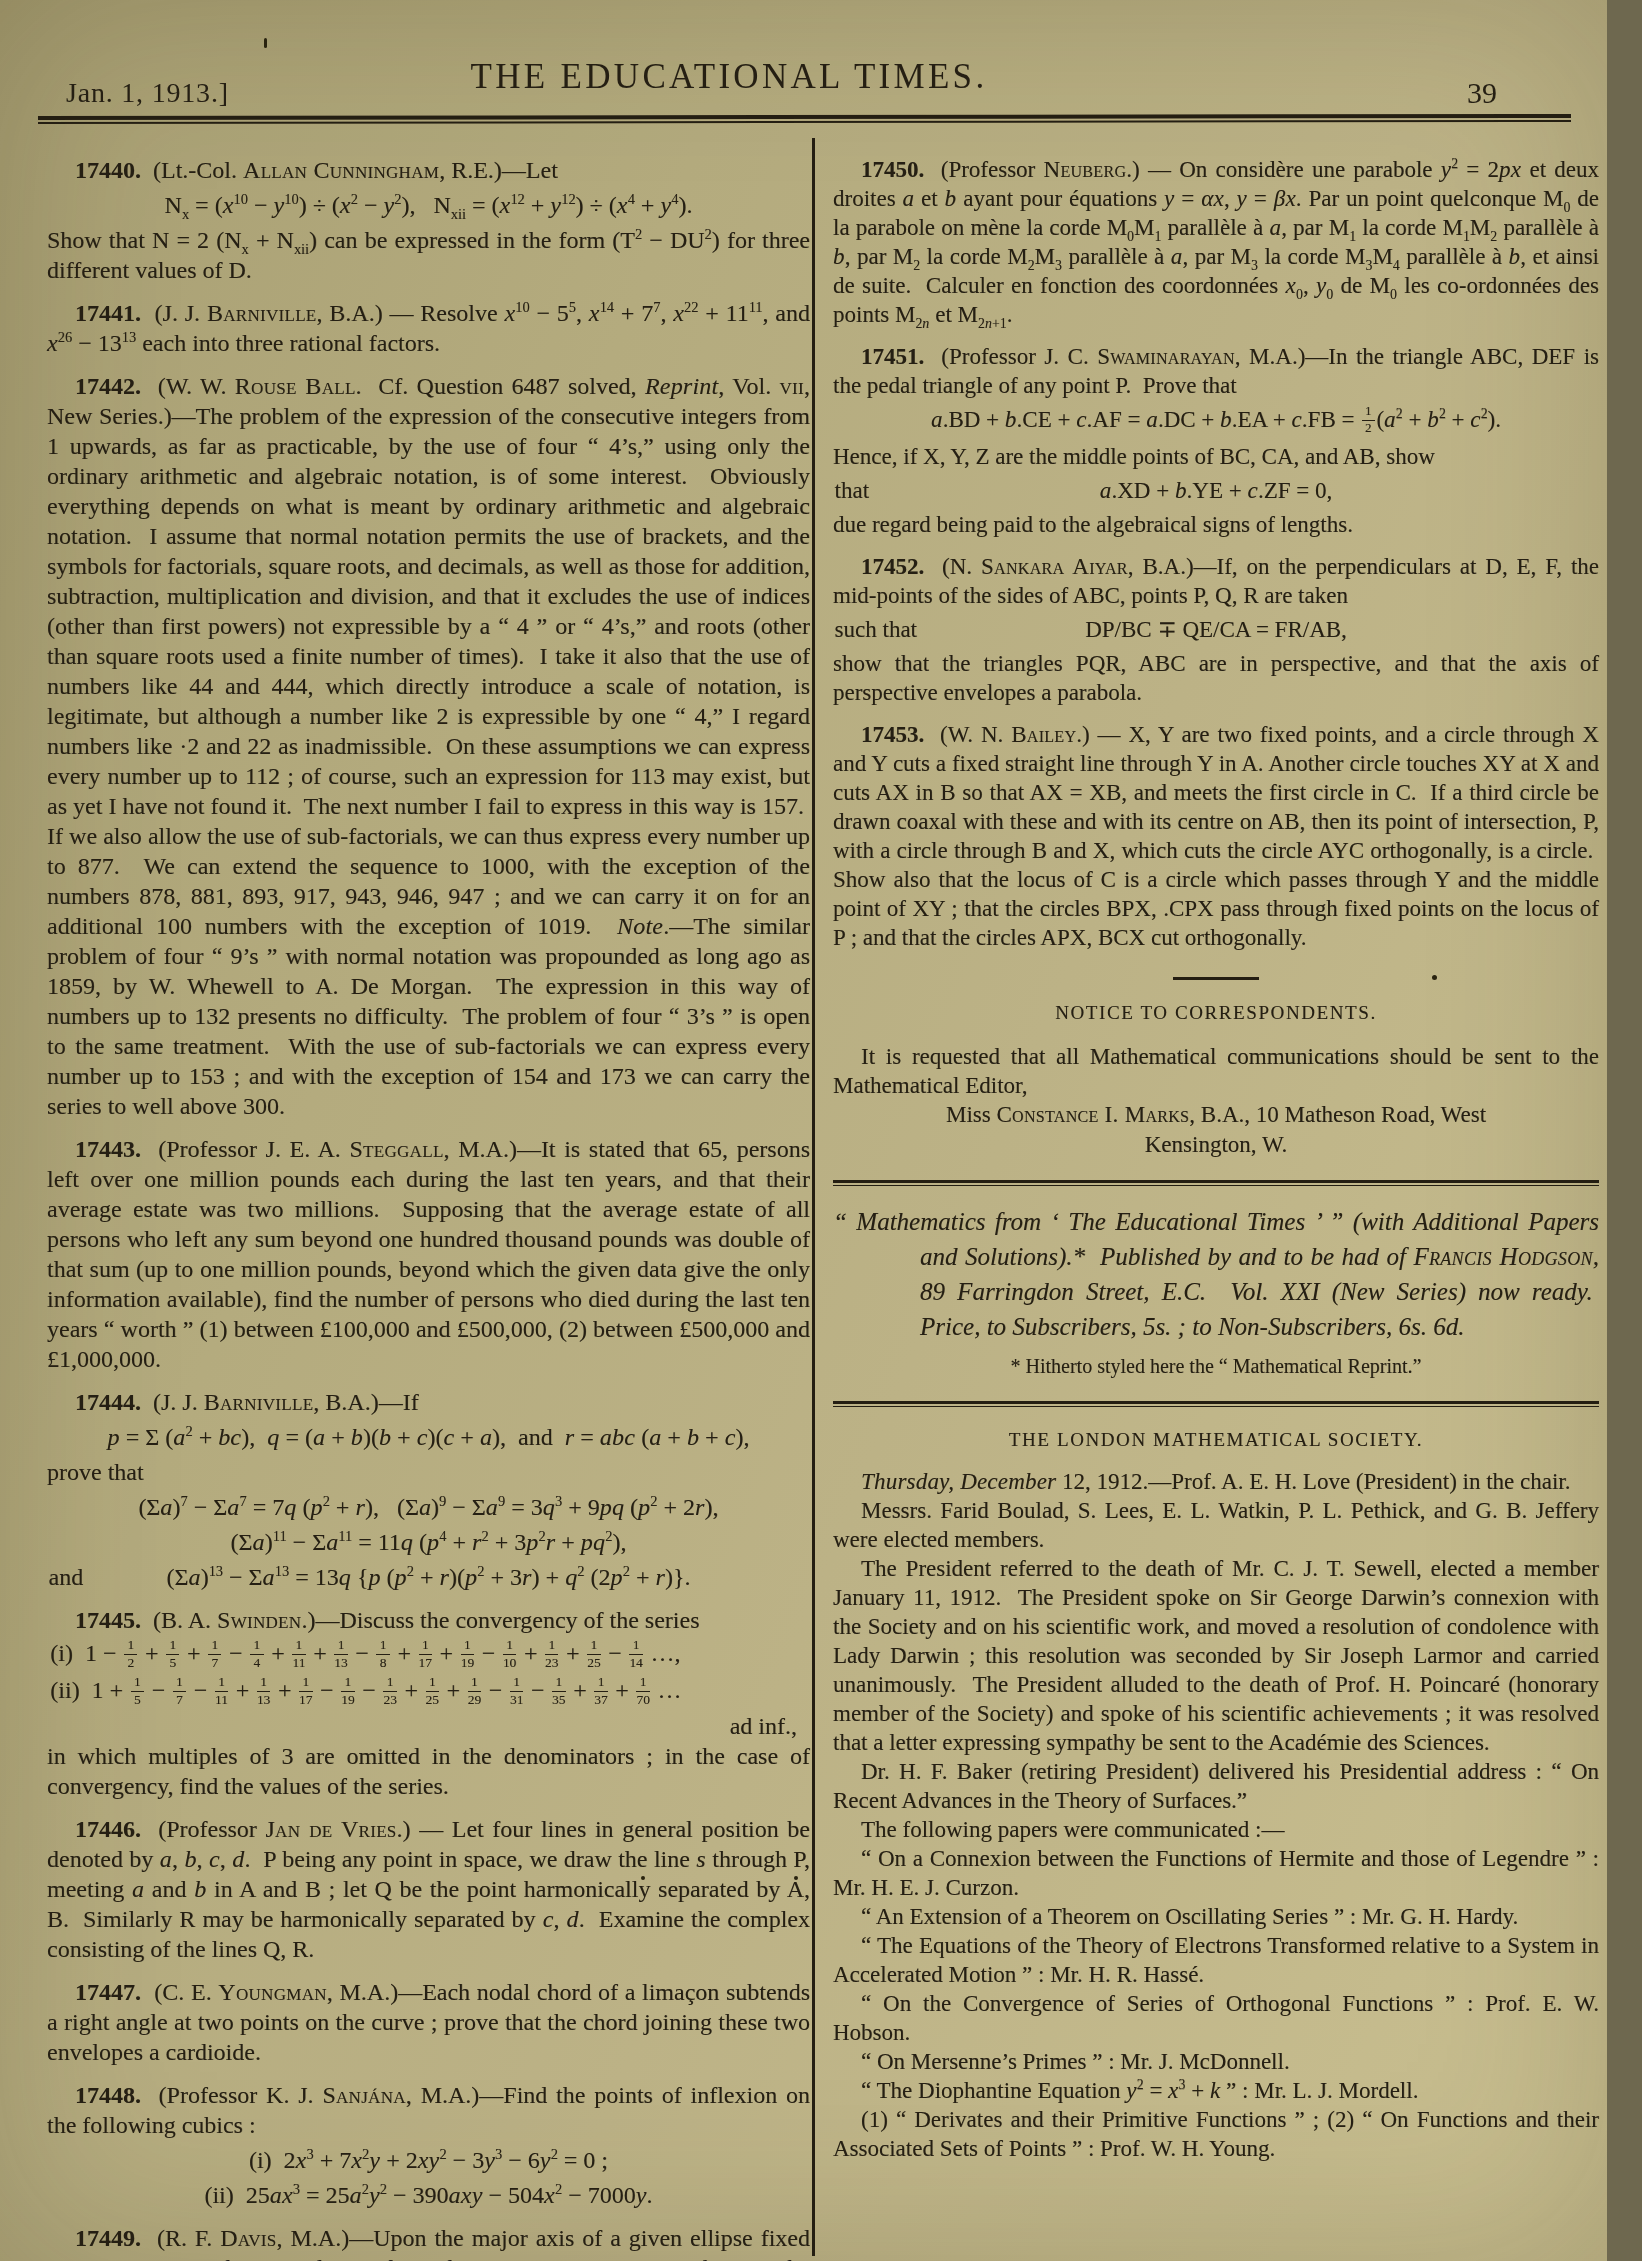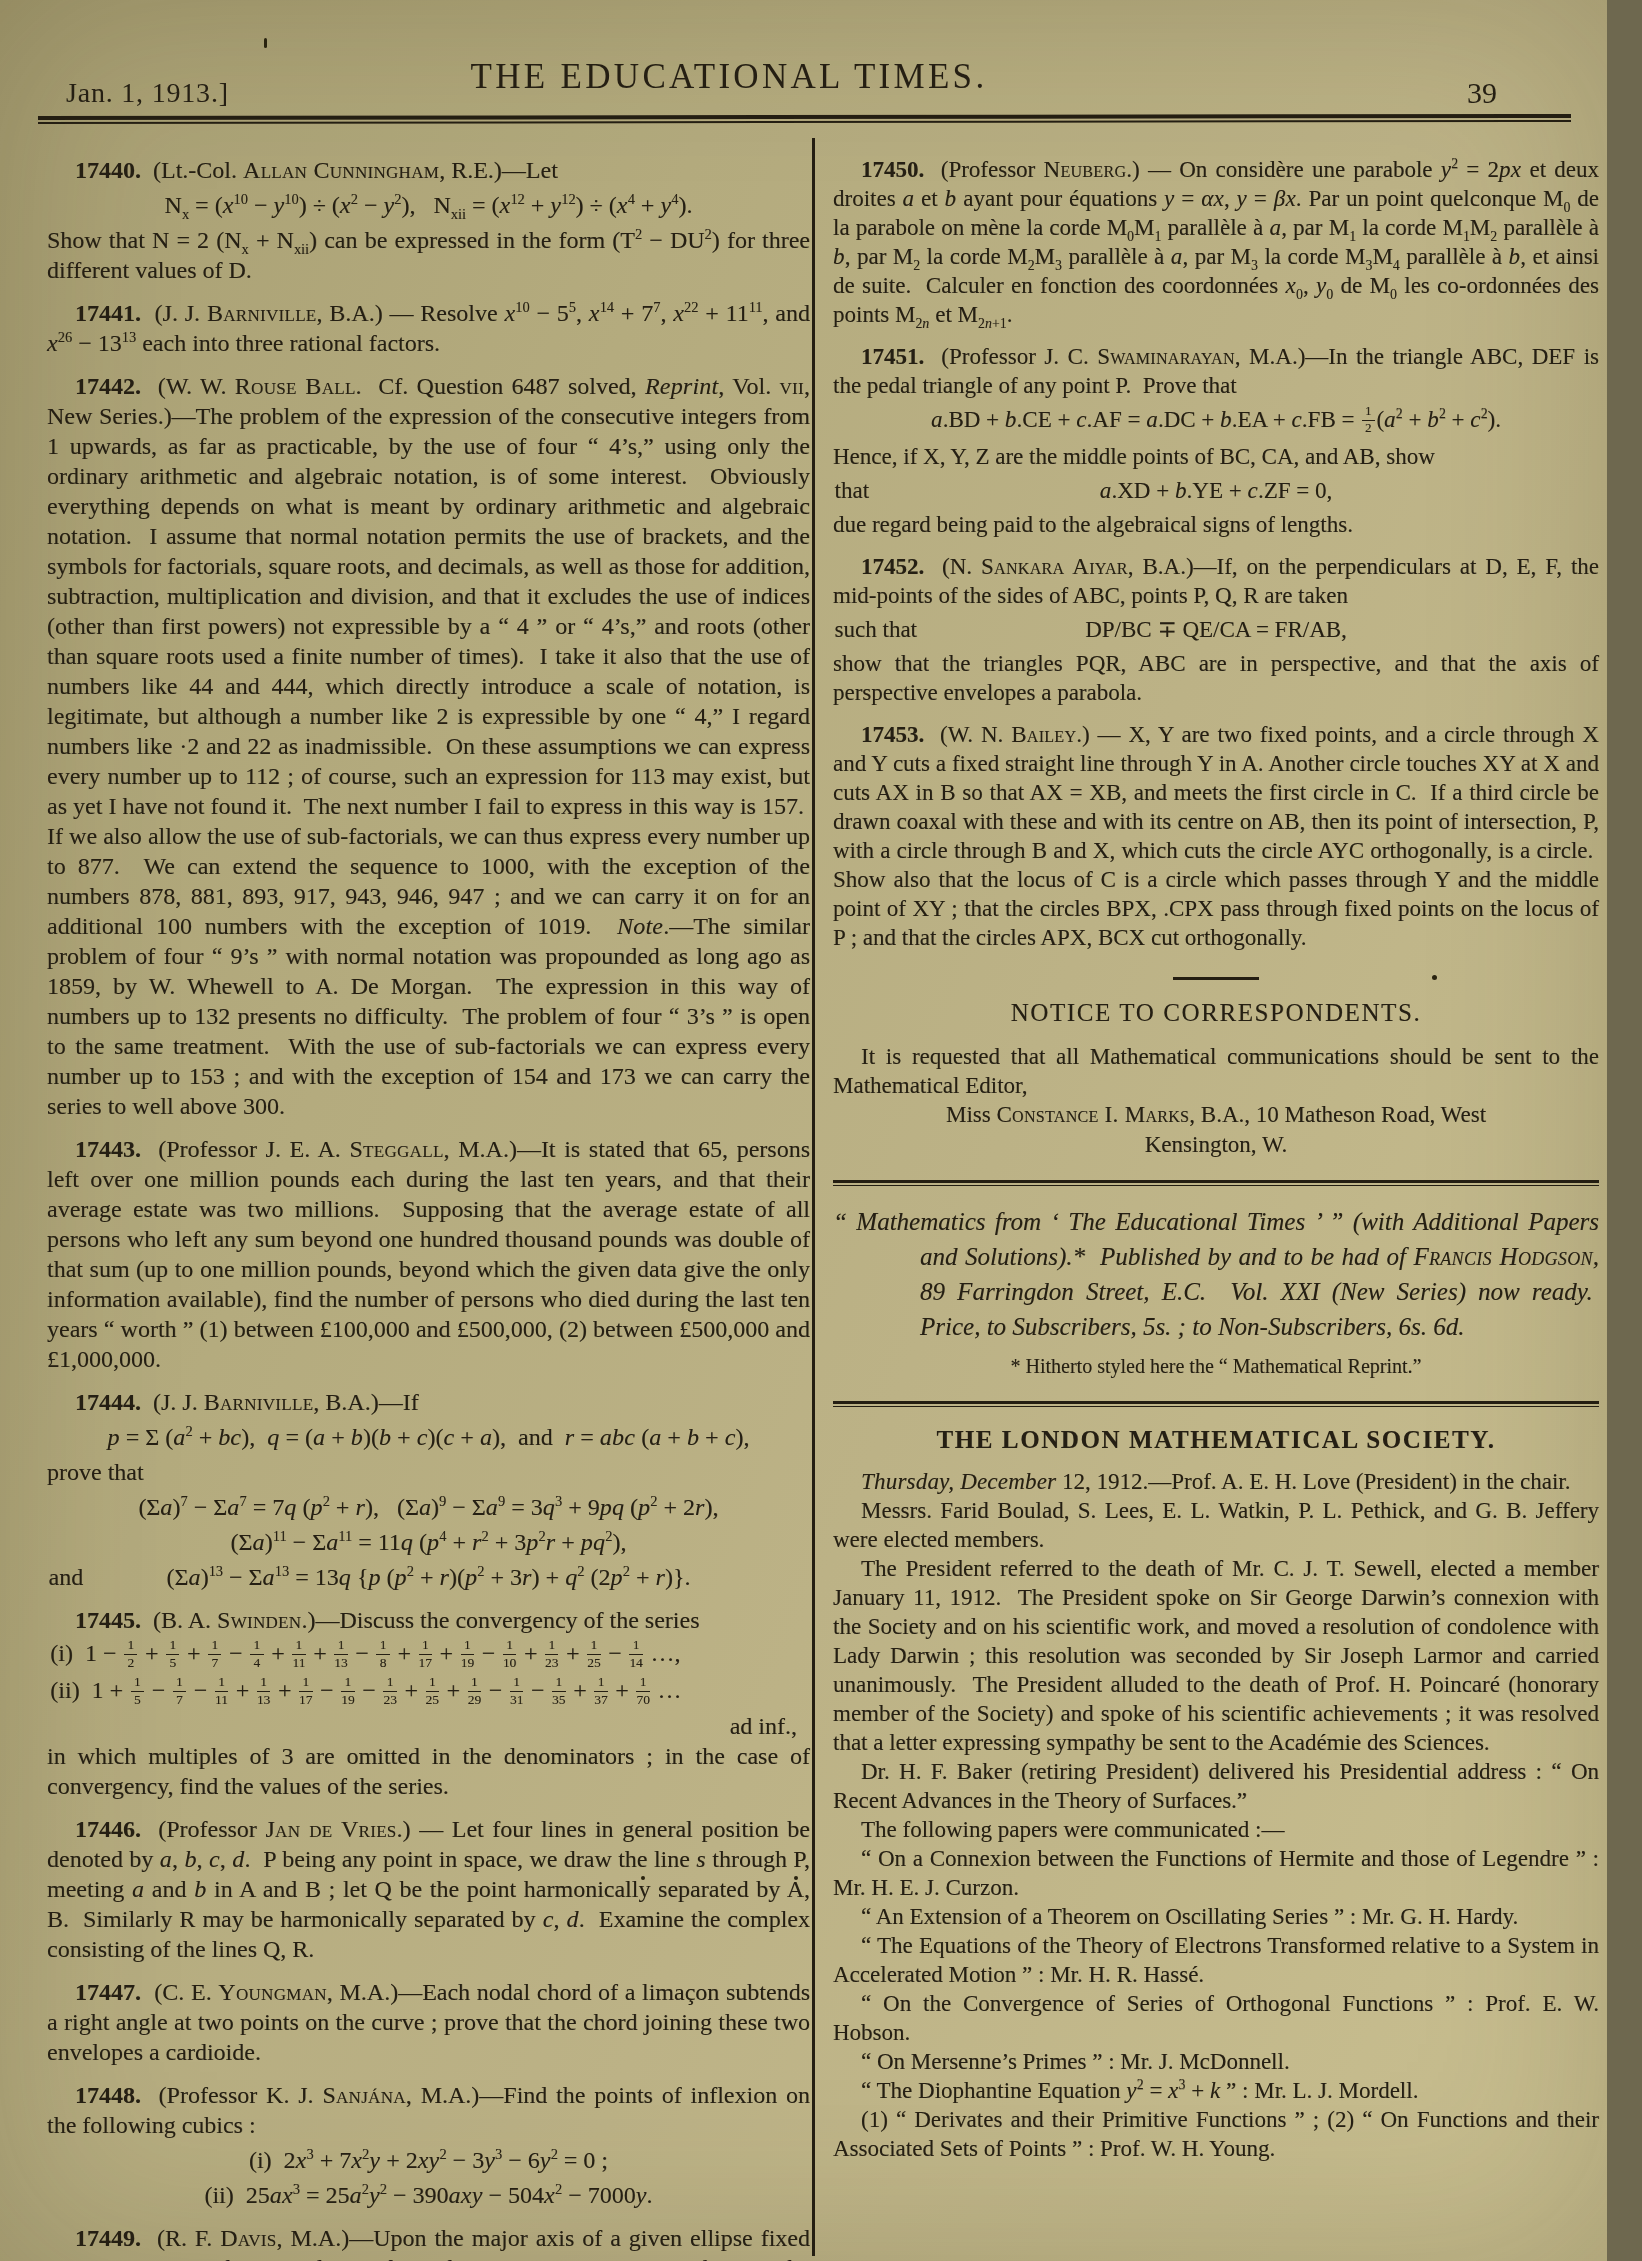--- a/index.html
+++ b/index.html
@@ -32,28 +32,28 @@
   .eqline{position:relative;text-align:center;text-indent:0;margin:5px 0;}
   .eqline .lbl{position:absolute;left:1.6px;}
   .series{text-indent:0;text-align:left;margin:3.3px 0 3.3px 3.3px;white-space:nowrap;}
   .fr{display:inline-flex;flex-direction:column;vertical-align:middle;line-height:1.05;
     font-size:.56em;text-align:center;margin:0 1.6px;position:relative;top:-1.6px;}
   .fr .n{border-bottom:1.6px solid currentColor;padding:0 3.3px 1.6px;}
   .fr .d{padding-top:1.6px;}
   .right-align{text-align:right;text-indent:0;padding-right:13px;margin-top:-1.6px;}
   .shortrule{width:86px;border-top:3.3px solid #241e12;margin:25px auto 18px;}
   .drule{border-top:3.3px solid #241e12;border-bottom:1.6px solid #241e12;height:5.8px;margin:20px 0 18px;}
-  .section-head{text-align:center;text-indent:0;font-size:25px;font-weight:normal;
+  .section-head{text-align:center;text-indent:0;font-size:19px;font-weight:normal;
     letter-spacing:1.6px;margin:16px 0 15px;}
   .center{text-align:center;text-indent:0;}
   .address{line-height:30px;}
   .ad{font-style:italic;text-indent:-87px;padding-left:87px;text-align:justify;
     font-size:25px;line-height:35px;margin-top:1.6px;}
   .footnote{text-align:center;text-indent:0;font-size:20px;margin-top:8.2px;}
-  .lms-head{margin-top:1.6px;margin-bottom:13px;font-weight:bold;}
+  .lms-head{margin-top:1.6px;margin-bottom:13px;}
   .speck{position:absolute;background:#29230f;border-radius:50%;}
 </style>
 </head>
 <body>
 
 <div class="page">
 
   <div class="issue-date">Jan. 1, 1913.]</div>
   <div class="page-title">THE EDUCATIONAL TIMES.</div>
   <div class="page-number">39</div>

